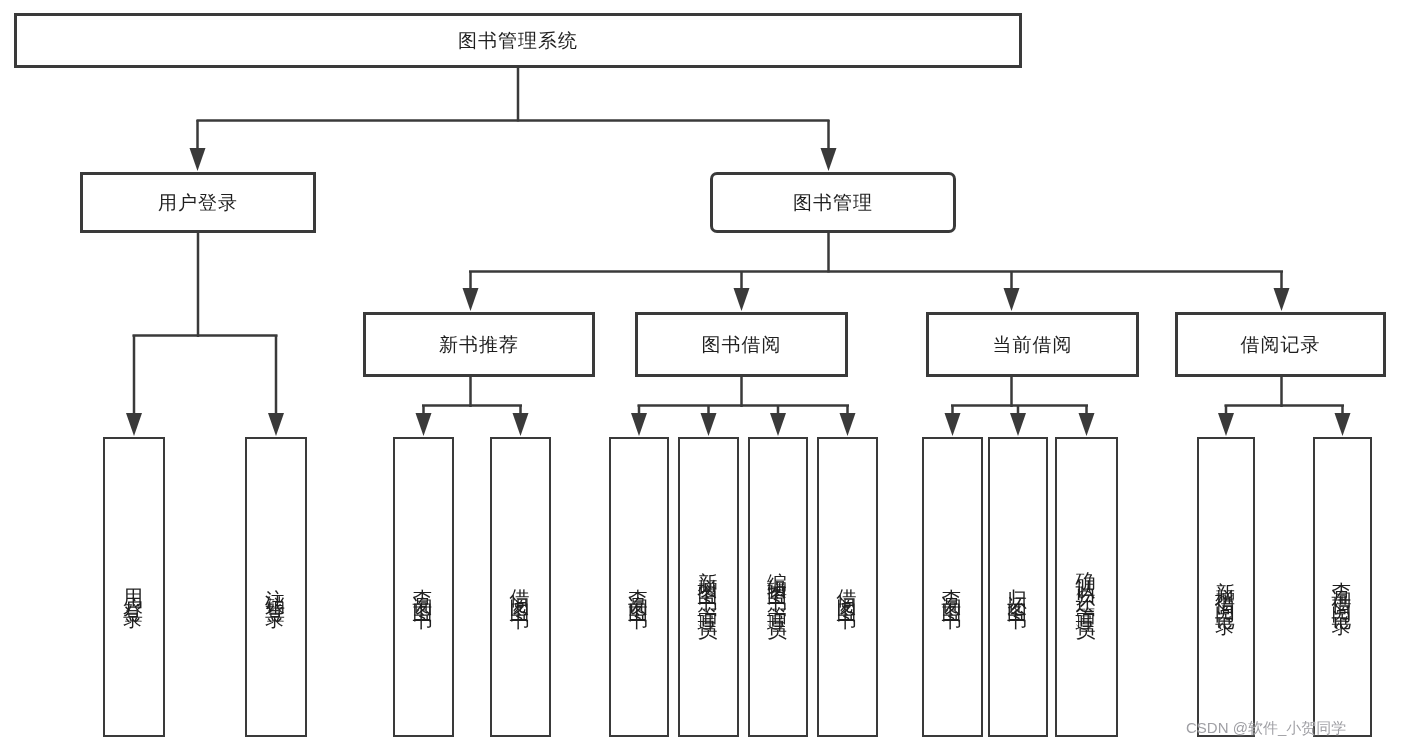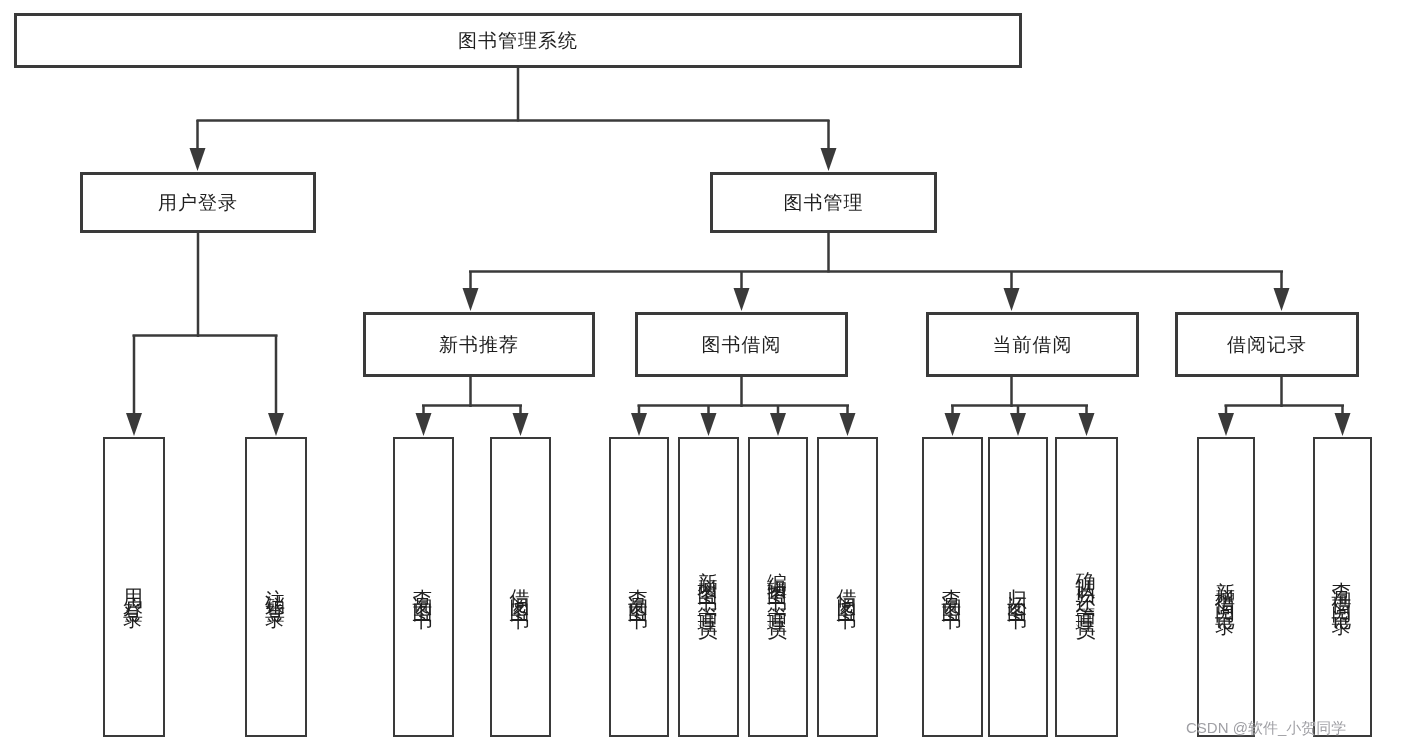--- a/index.html
+++ b/index.html
@@ -40,25 +40,25 @@
   .leaf span {
     writing-mode: vertical-rl;
     text-orientation: mixed;
     font-size: 20px;
     letter-spacing: 7px;
     white-space: nowrap;
   }
   
   .n-root        { left: 14px;   top: 13px;  width: 1008px; height: 55px; }
   .n-user-login  { left: 80px;   top: 172px; width: 236px;  height: 61px; }
-  .n-book-mgmt   { left: 710px;  top: 172px; width: 227px;  height: 61px; }
+  .n-book-mgmt   { left: 710px;  top: 172px; width: 246px;  height: 61px; border-radius: 7px; }
   .n-newrec      { left: 363px;  top: 312px; width: 232px;  height: 65px; }
   .n-borrow      { left: 635px;  top: 312px; width: 213px;  height: 65px; }
   .n-current     { left: 926px;  top: 312px; width: 213px;  height: 65px; }
-  .n-record      { left: 1175px; top: 312px; width: 184px;  height: 65px; }
+  .n-record      { left: 1175px; top: 312px; width: 211px;  height: 65px; }
   .lf-login      { left: 103px;  top: 437px; width: 62px; height: 300px; }
   .lf-logout     { left: 245px;  top: 437px; width: 62px; height: 300px; }
   .lf-nr-query   { left: 393px;  top: 437px; width: 61px; height: 300px; }
   .lf-nr-borrow  { left: 490px;  top: 437px; width: 61px; height: 300px; }
   .lf-bb-query   { left: 609px;  top: 437px; width: 60px; height: 300px; }
   .lf-bb-add     { left: 678px;  top: 437px; width: 61px; height: 300px; }
   .lf-bb-edit    { left: 748px;  top: 437px; width: 60px; height: 300px; }
   .lf-bb-borrow  { left: 817px;  top: 437px; width: 61px; height: 300px; }
   .lf-cb-query   { left: 922px;  top: 437px; width: 61px; height: 300px; }
   .lf-cb-return  { left: 988px;  top: 437px; width: 60px; height: 300px; }

